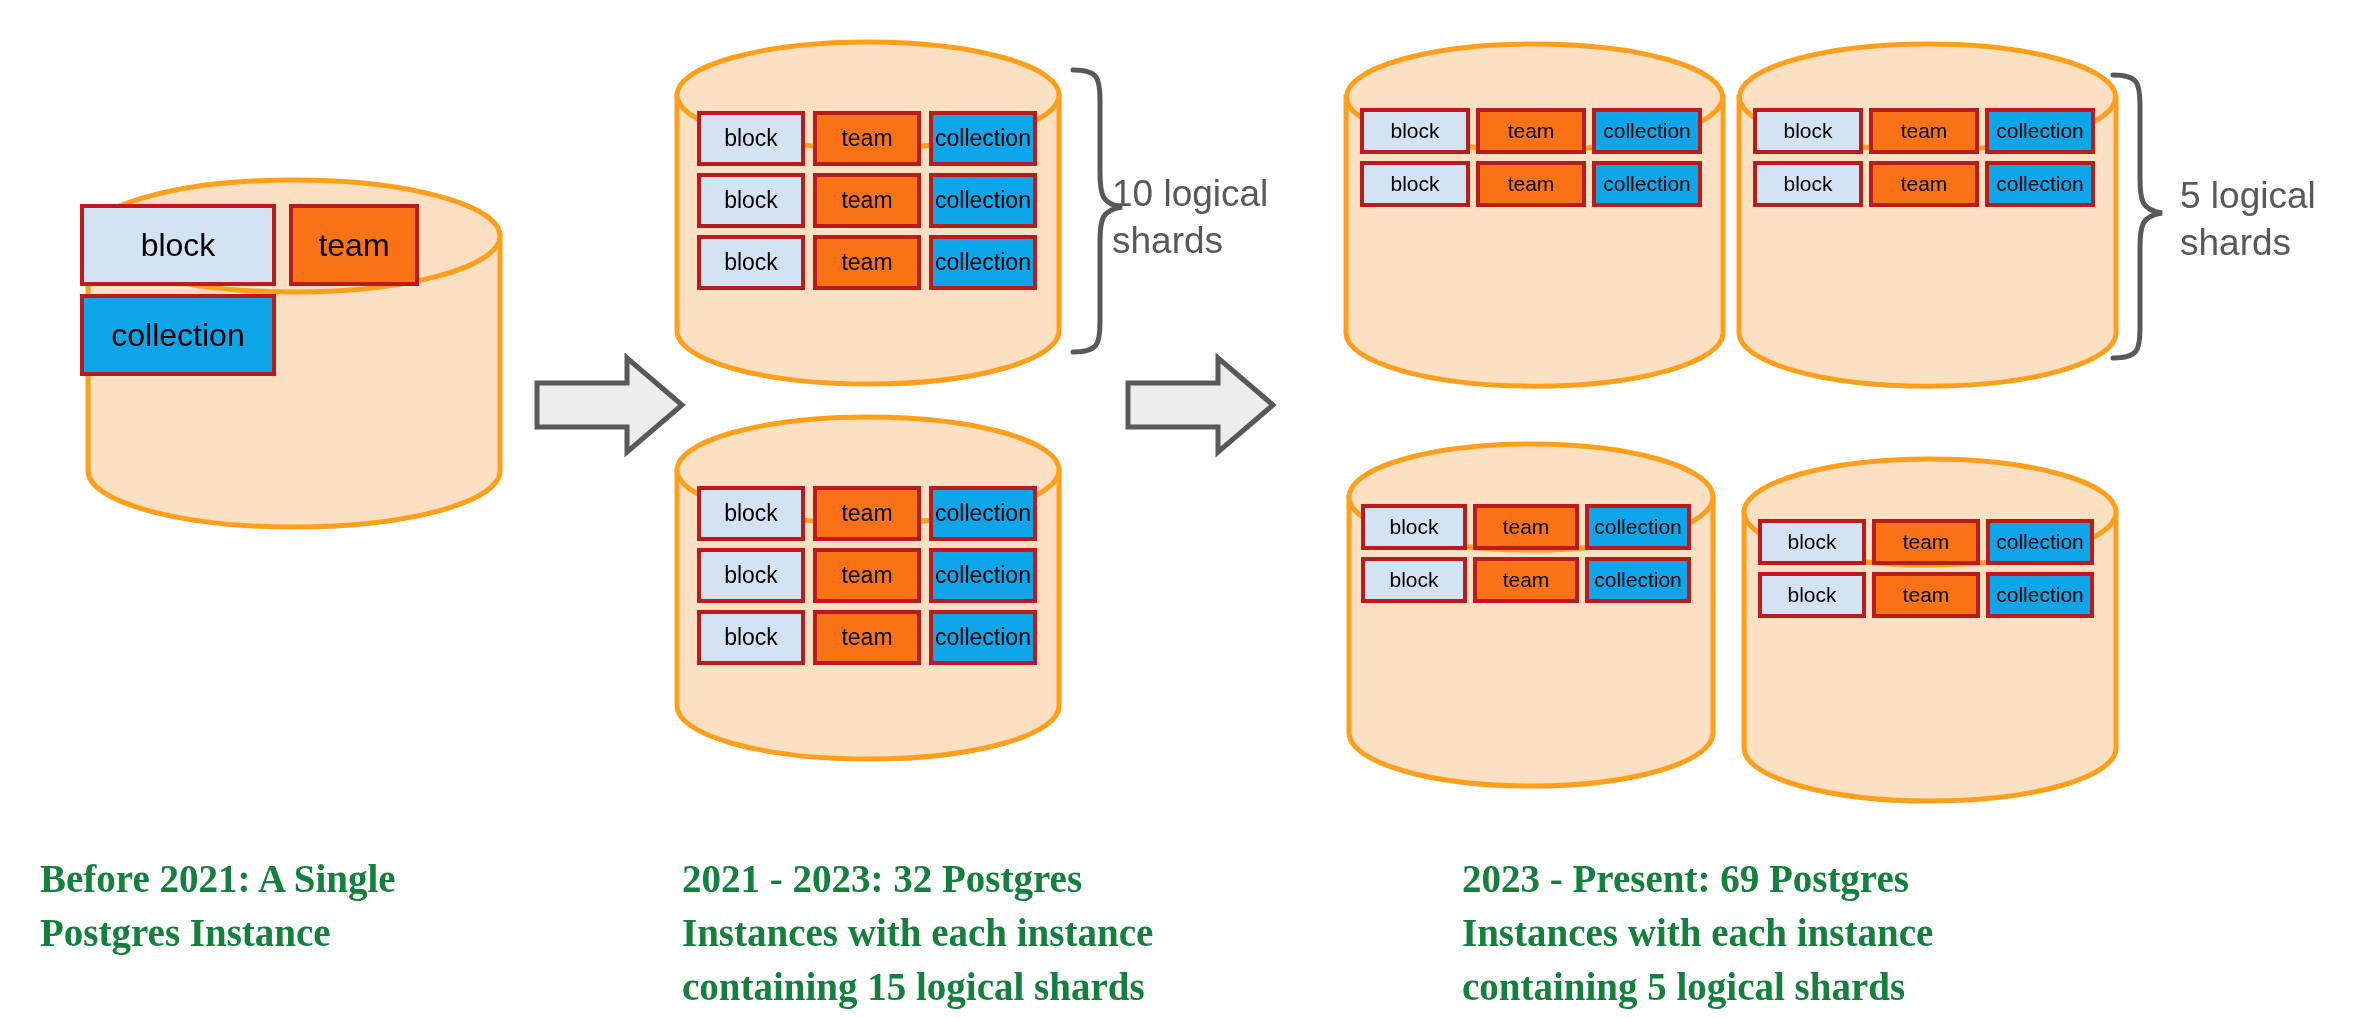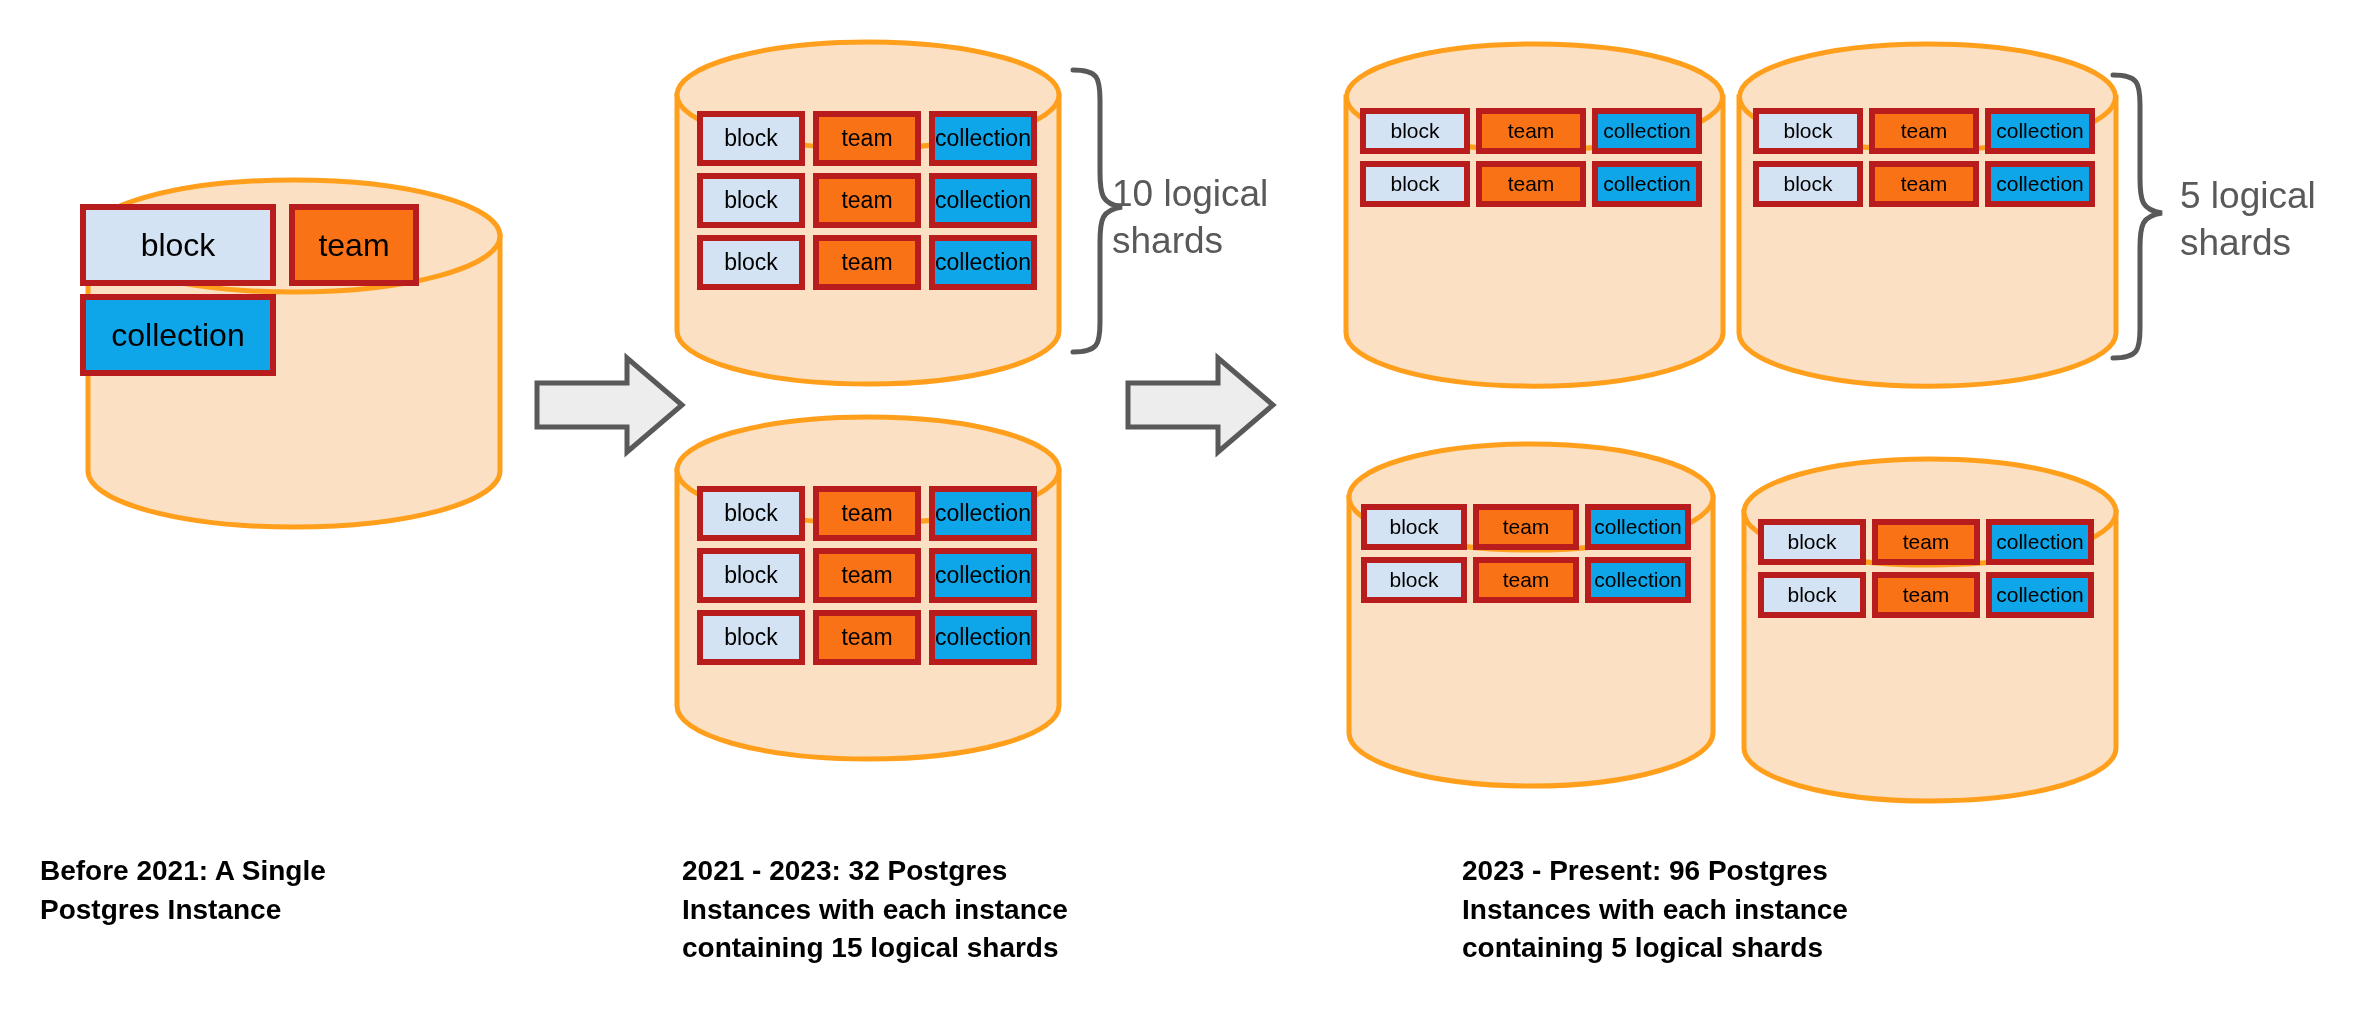--- a/index.html
+++ b/index.html
@@ -41,21 +41,21 @@
     position: absolute;
     display: flex;
     flex-direction: column;
   }
   .shard-row {
     display: flex;
     flex-direction: row;
   }
   .shard {
     box-sizing: border-box;
-    border: 6px solid #b91c1c;
+    border: 4px solid #b91c1c;
     display: flex;
     align-items: center;
     justify-content: center;
     color: #000000;
     white-space: nowrap;
     overflow: hidden;
   }
   .shard.block      { background: #d4e3f3; }
   .shard.team       { background: #f97316; }
   .shard.collection { background: #0ea5e9; }
@@ -65,24 +65,24 @@
     position: absolute;
     color: #595959;
     font-size: 37px;
     line-height: 1.28;
     font-family: "Liberation Sans", sans-serif;
   }
   
   .caption {
     position: absolute;
     font-weight: bold;
-    color: #000000;
-    font-size: 28px;
+    color: #15803d;
+    font-size: 39px;
     line-height: 1.38;
-    font-family: Liberation Sans, sans-serif;
+    font-family: Liberation Serif, serif;
     white-space: pre-line;
   }
 </style>
 </head>
 <body>
 
 <div id="stage">
 
   <svg class="layer-svg" viewBox="0 0 2374 1018">
 
@@ -261,17 +261,17 @@
   <div class="brace-label" style="left:2180px; top:172px; width:200px; white-space:pre-line;">5 logical
 shards</div>
 
   <div class="caption" style="left:40px; top:852px; width:520px;">Before 2021: A Single
 Postgres Instance</div>
 
   <div class="caption" style="left:658px; top:852px; width:620px;margin-left:24px;">2021 - 2023: 32 Postgres
 Instances with each instance
 containing 15 logical shards</div>
 
-  <div class="caption" style="left:1462px; top:852px; width:640px;">2023 - Present: 96 Postgres
+  <div class="caption" style="left:1462px; top:852px; width:640px;">2023 - Present: 69 Postgres
 Instances with each instance
 containing 5 logical shards</div>
 
 </div>
 
 </body></html>

